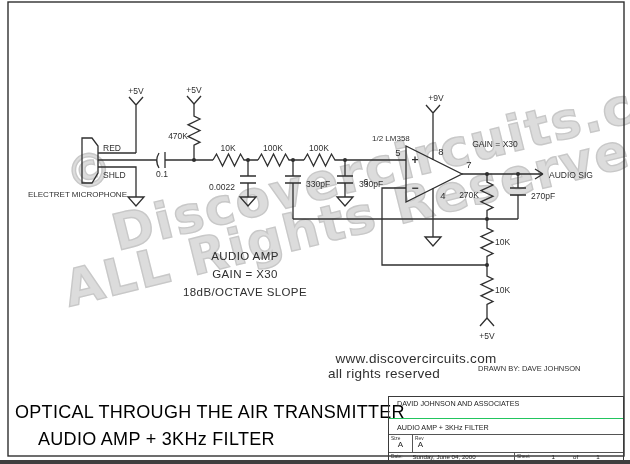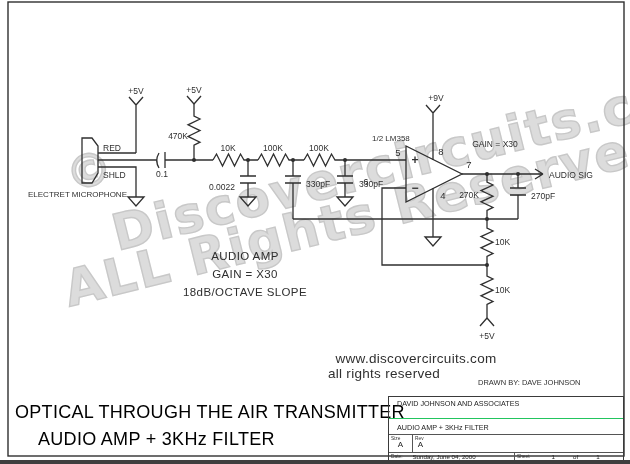--- a/index.html
+++ b/index.html
@@ -153,21 +153,21 @@
   </svg>
 
   <div class="notes">
     <div>AUDIO AMP</div>
     <div>GAIN = X30</div>
     <div>18dB/OCTAVE SLOPE</div>
   </div>
 
   <div class="abs ctr site" style="left:392px;top:351px;margin-left:24px;">www.discovercircuits.com</div>
   <div class="abs ctr site" style="left:384px;top:366px;">all rights reserved</div>
-  <div class="abs drawnby" style="left:478px;top:378px;">DRAWN BY: DAVE JOHNSON</div>
+  <div class="abs drawnby" style="left:478px;top:364px;">DRAWN BY: DAVE JOHNSON</div>
 
   <div class="abs bigtitle" style="left:15px;top:402px;">OPTICAL THROUGH THE AIR TRANSMITTER</div>
   <div class="abs bigtitle" style="left:38px;top:429px;">AUDIO AMP + 3KHz FILTER</div>
 
   <div class="tb">
     <div class="r1">
       <div>DAVID JOHNSON AND ASSOCIATES</div>
     </div>
     <div class="r2">
       <span>AUDIO AMP + 3KHz FILTER</span>

